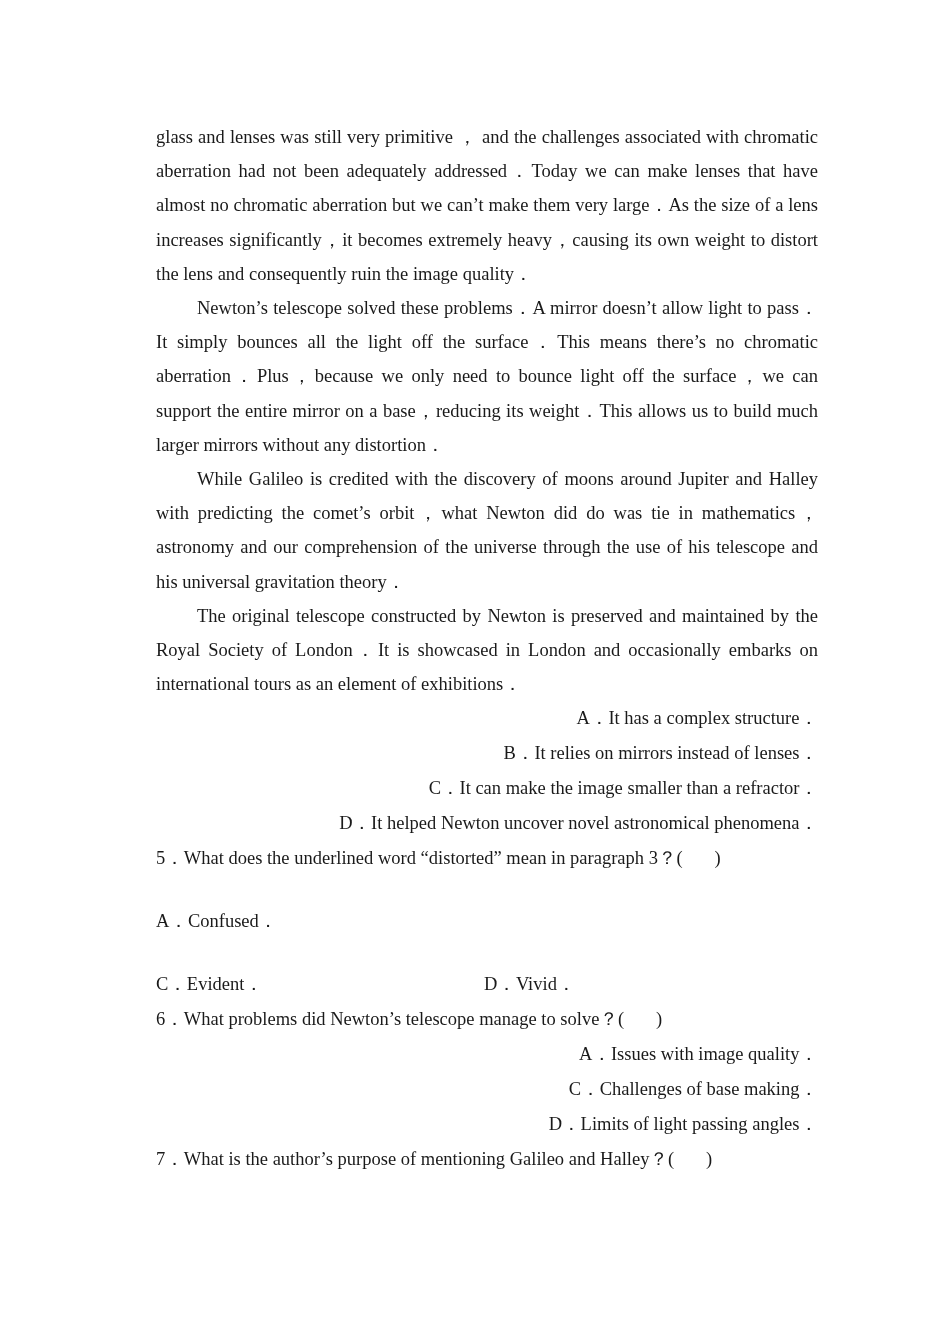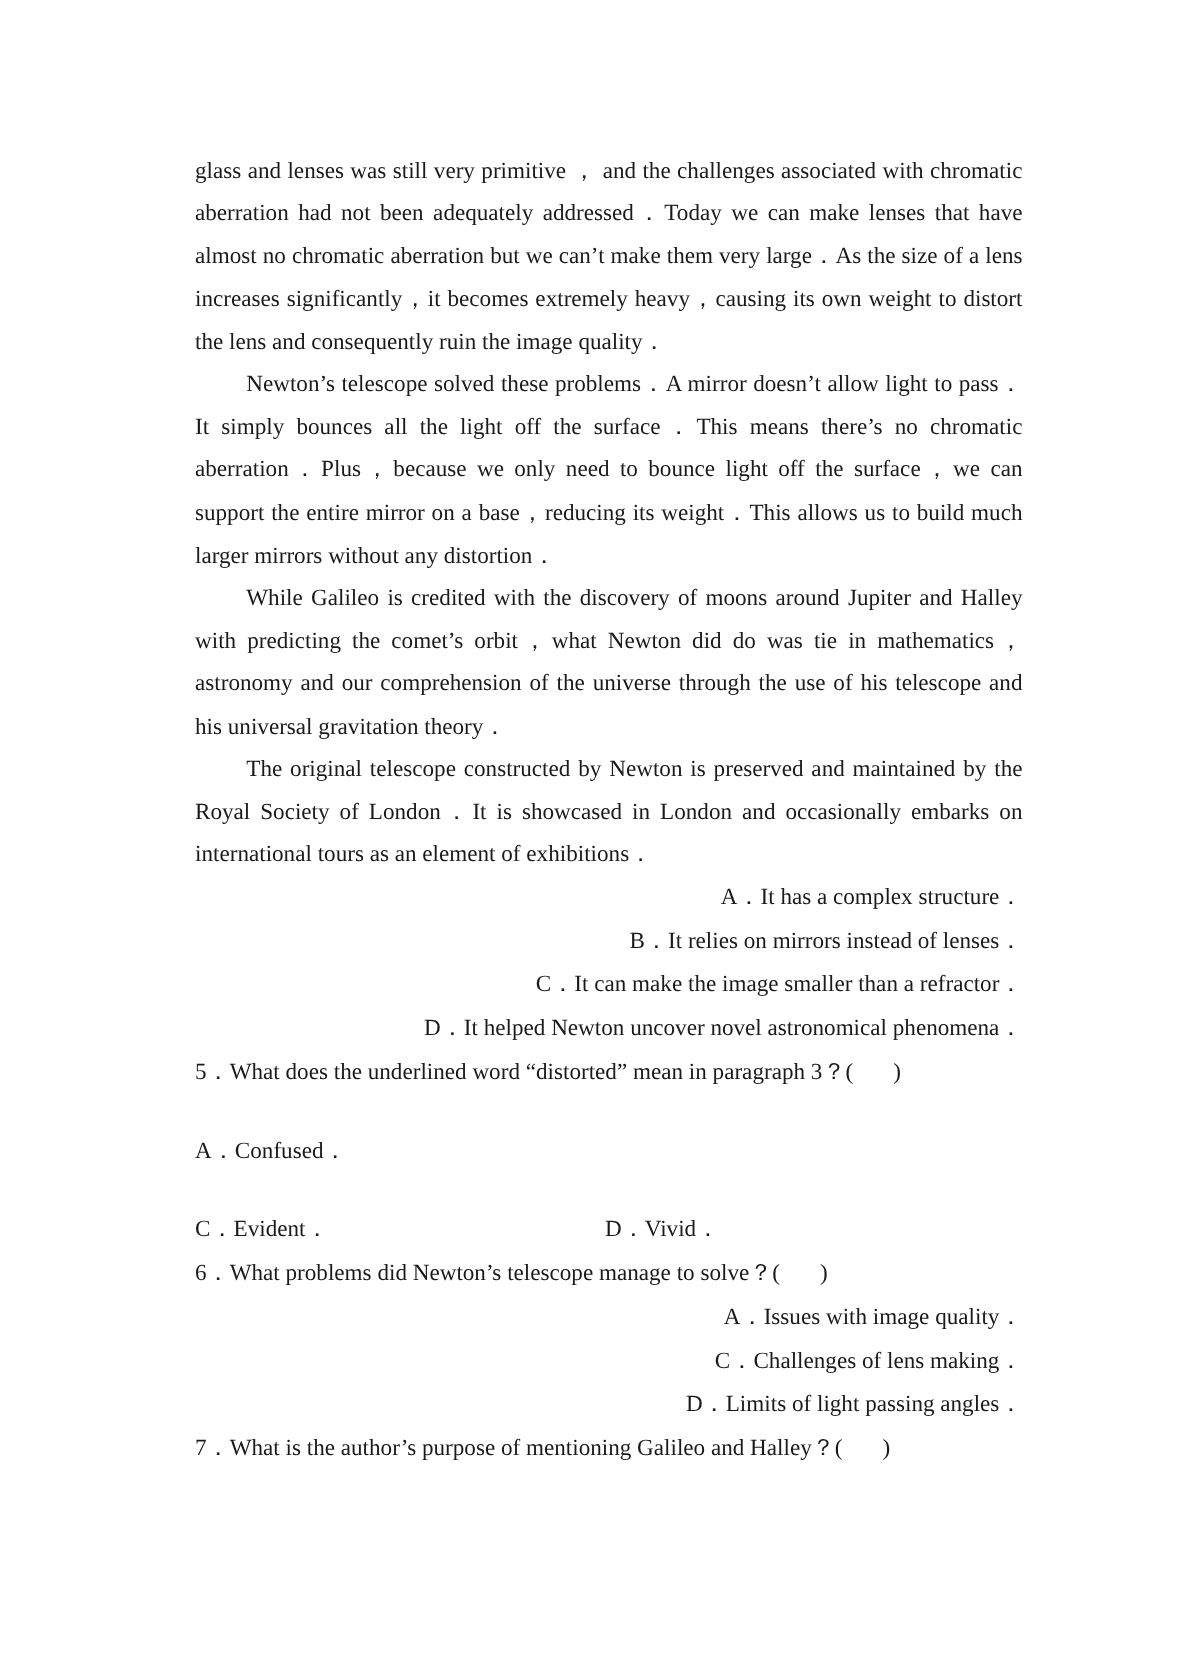--- a/index.html
+++ b/index.html
@@ -40,20 +40,20 @@
     </div>
     <div class="opt-row">
       <div class="cell"><span>C．</span><span>Evident．</span></div>
       <div class="cell"><span>D．</span><span>Vivid．</span></div>
     </div>
   </div>
 
   <div>
     <p class="q"><span>6．</span><span>What problems did Newton’s telescope manage to solve？(</span><span class="blank"></span><span>)</span></p>
     <p class="opt"><span>A．</span><span>Issues with image quality．</span></p>
-    <p class="opt"><span>C．</span><span>Challenges of lens making．</span></p>
+    <p class="opt"><span>C．</span><span>Challenges of base making．</span></p>
     <p class="opt"><span>D．</span><span>Limits of light passing angles．</span></p>
   </div>
 
   <div>
     <p class="q"><span>7．</span><span>What is the author’s purpose of mentioning Galileo and Halley？(</span><span class="blank"></span><span>)</span></p>
   </div>
 </div>
 
 </body></html>

